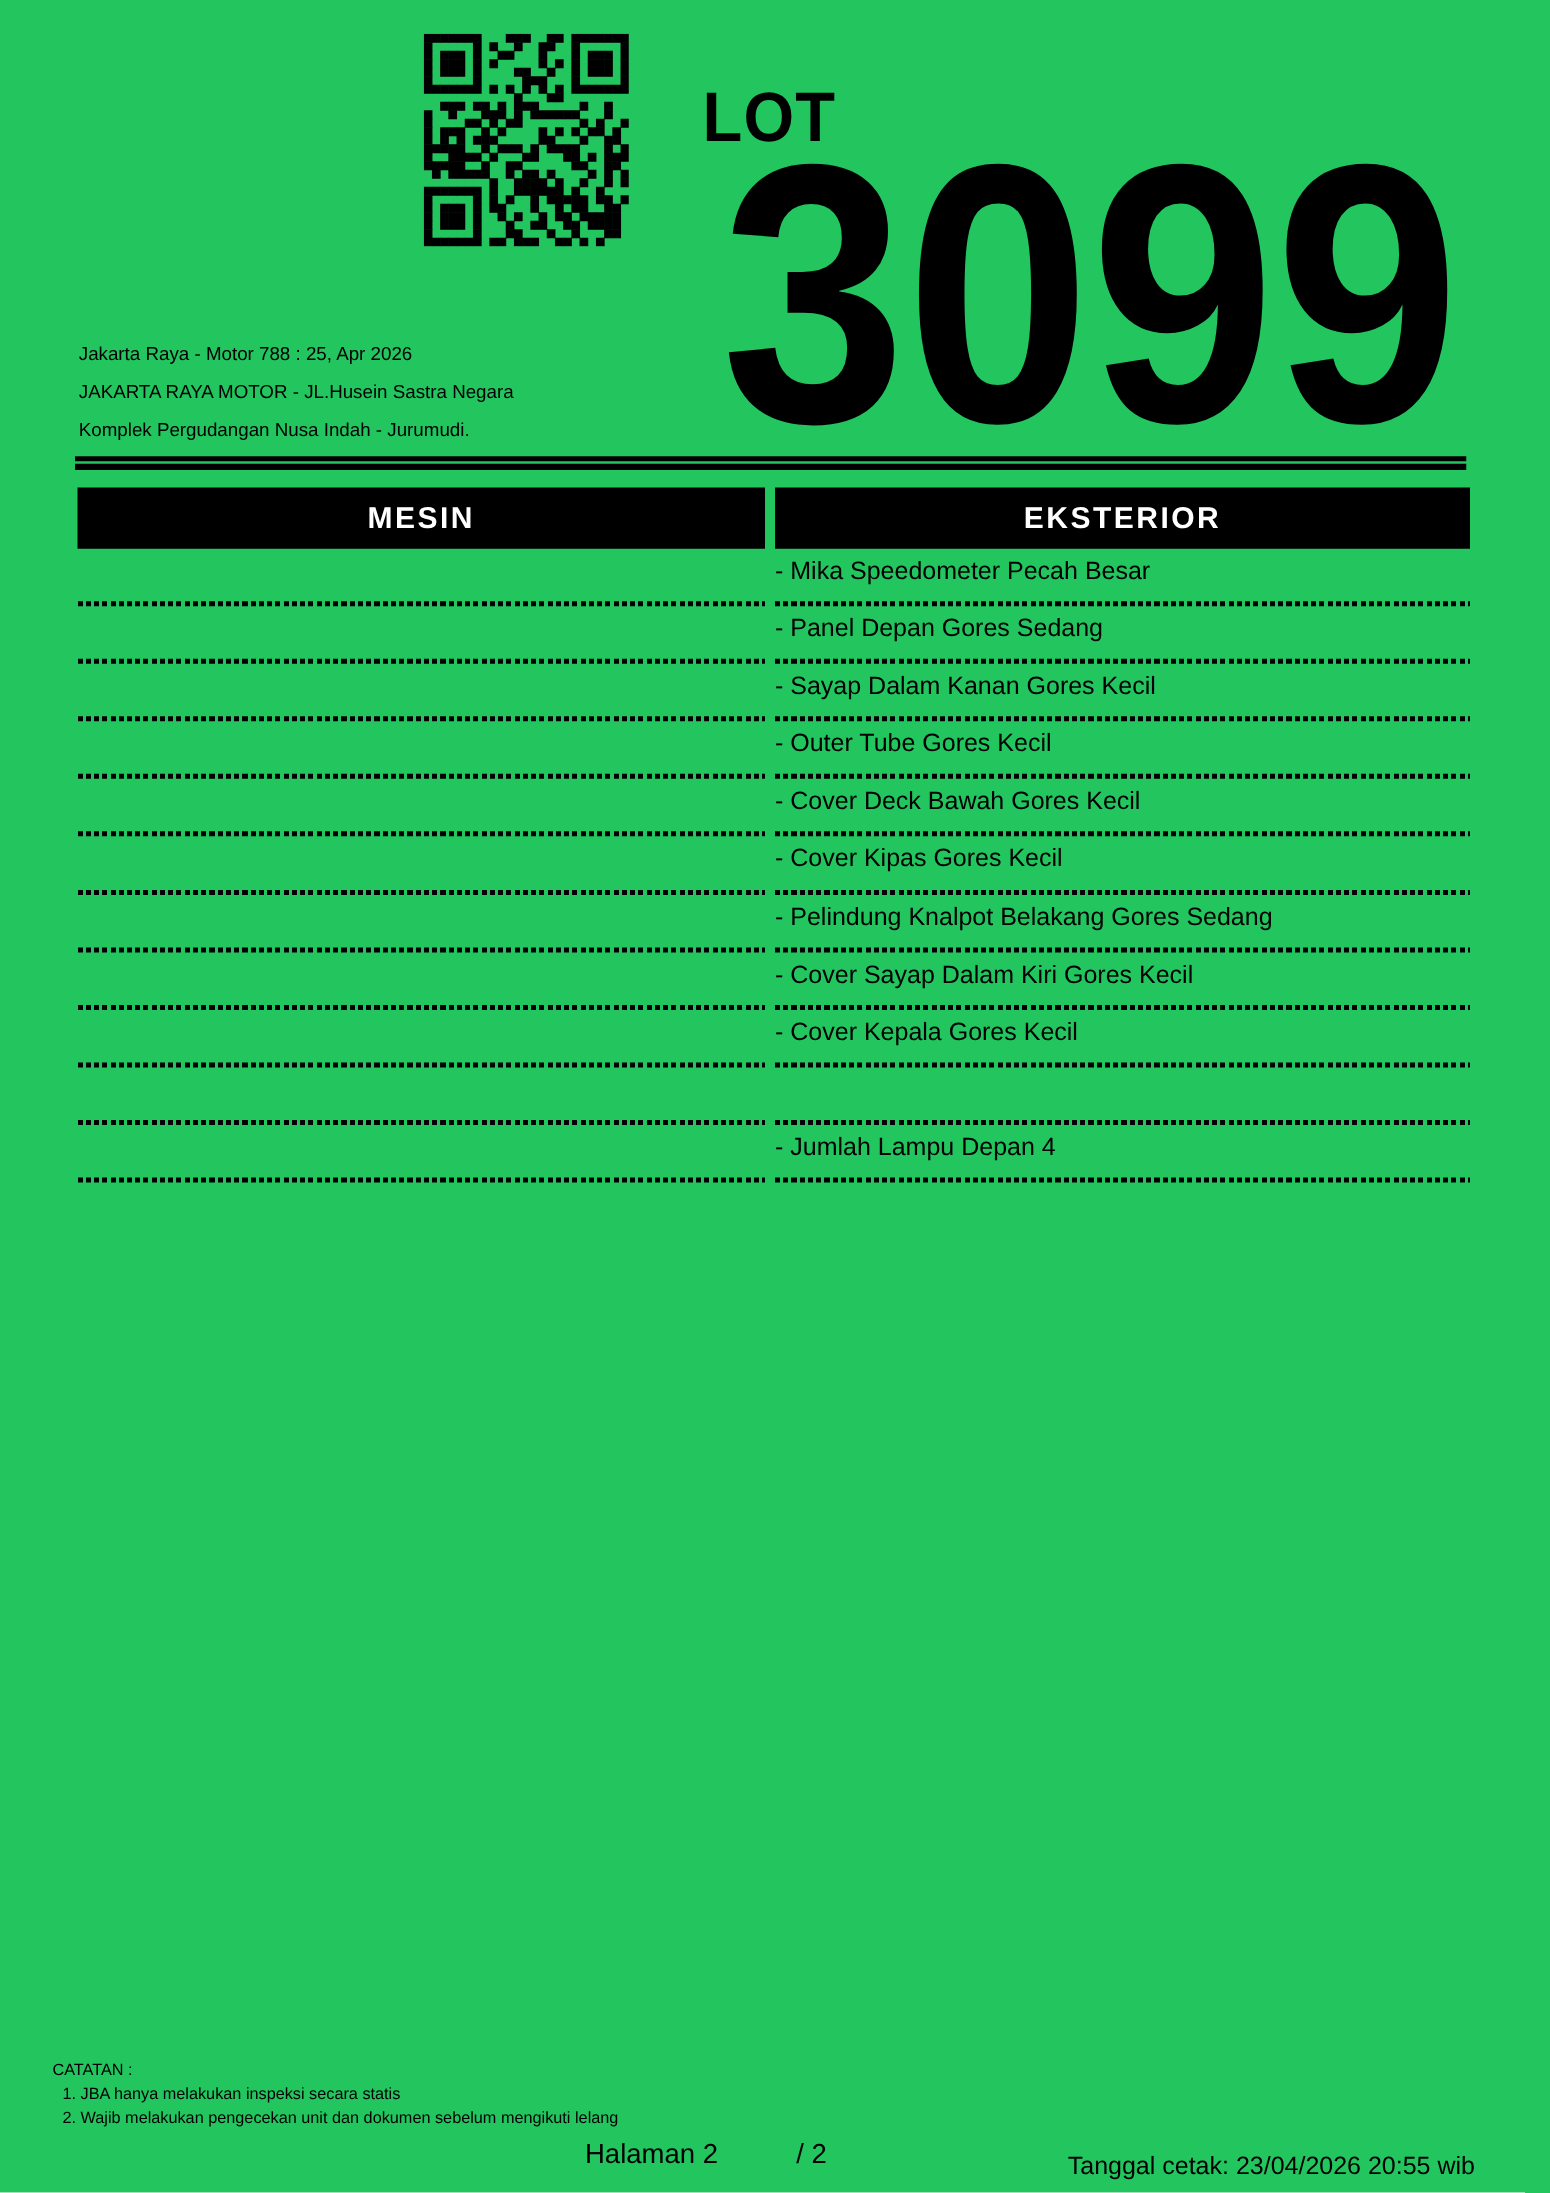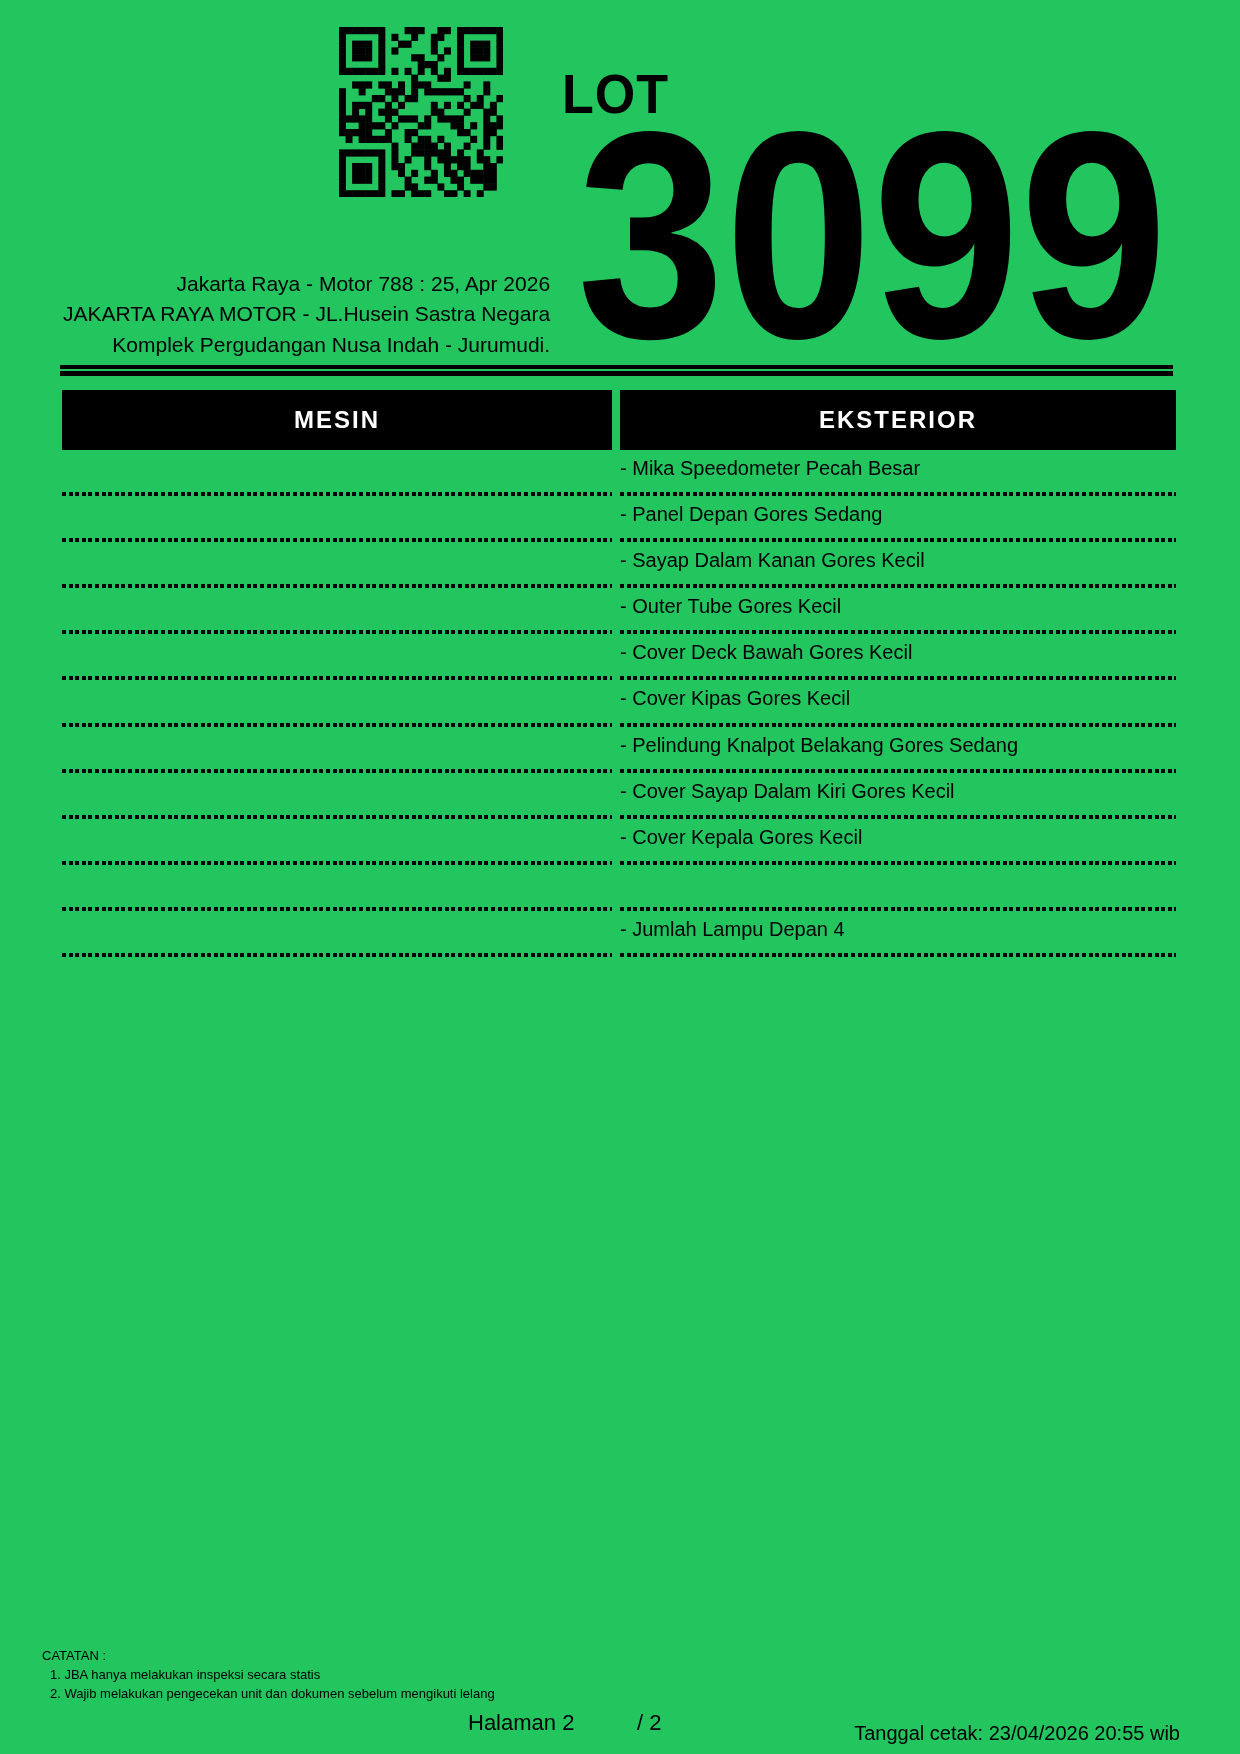--- a/index.html
+++ b/index.html
@@ -15,33 +15,33 @@
   .qr { left:339px; top:27px; width:164px; height:170px; }
   .qr svg { width:100%; height:100%; display:block; }
   .lot-label {
     left:562px; top:66px; font-size:56px; font-weight:700; line-height:1;
     letter-spacing:1px; transform:scaleX(0.93); transform-origin:0 0; white-space:nowrap;
   }
   .lot-number {
     left:577px; top:88px; font-size:295px; font-weight:700; line-height:1;
     transform:scaleX(0.90); transform-origin:0 0; white-space:nowrap;
   }
-  .address { left:63px; top:269px; font-size:21px; line-height:30.4px; white-space:nowrap;text-align:right; }
+  .address { left:63px; top:269px; font-size:15px; line-height:30.4px; white-space:nowrap; }
 
   .header-rule {
     left:60px; top:365px; width:1113px; height:2px;
     border-top:4px solid #000; border-bottom:5px solid #000;
   }
 
   
   .col { top:390px; }
   .col-left  { left:62px;  width:550px; }
   .col-right { left:620px; width:556px; }
   .col-header {
-    height:60px; background:#000; color:#fff;
+    height:49px; background:#000; color:#fff;
     display:flex; align-items:center; justify-content:center;
     font-size:24px; font-weight:700; letter-spacing:2px;text-align:center;
   }
   .rows { }
   .row { position:relative; height:46.1px; box-sizing:border-box; }
   .row-text { display:block; padding-top:7px; font-size:20px; line-height:23px; white-space:nowrap; }
   .row-sep {
     position:absolute; left:0; right:0; bottom:0; height:4px;
     background-image:repeating-linear-gradient(to right,#000 0,#000 4px,transparent 4px,transparent 6.6px);
   }

